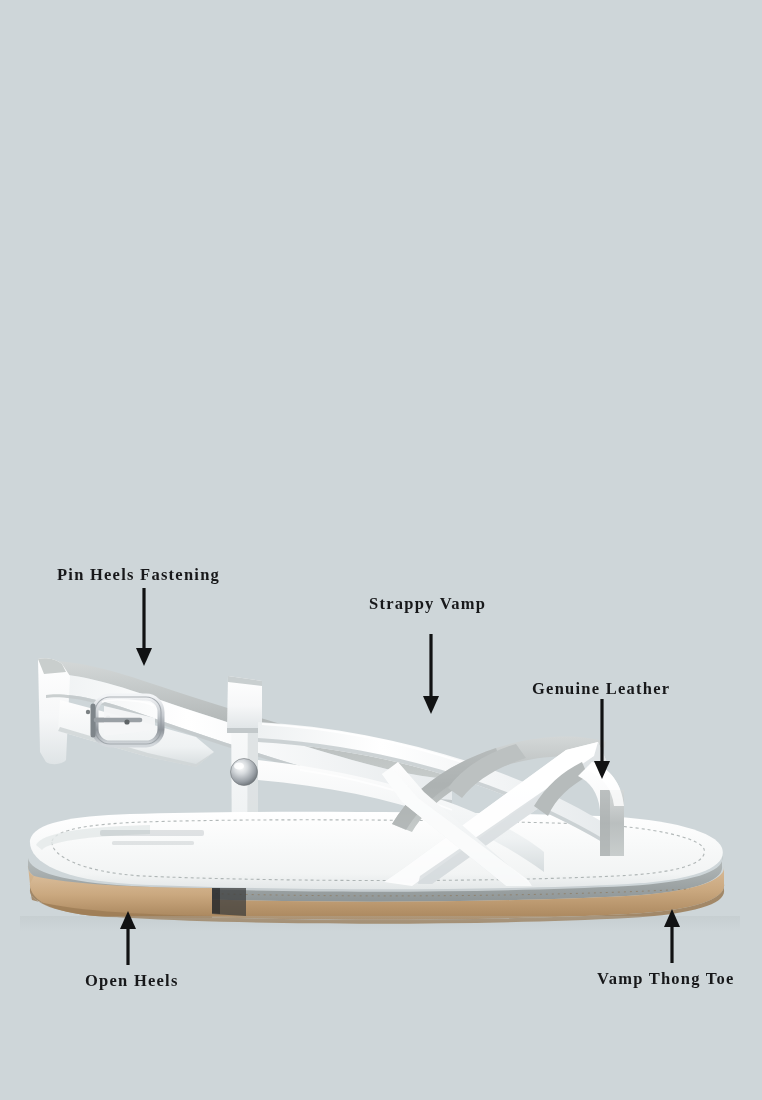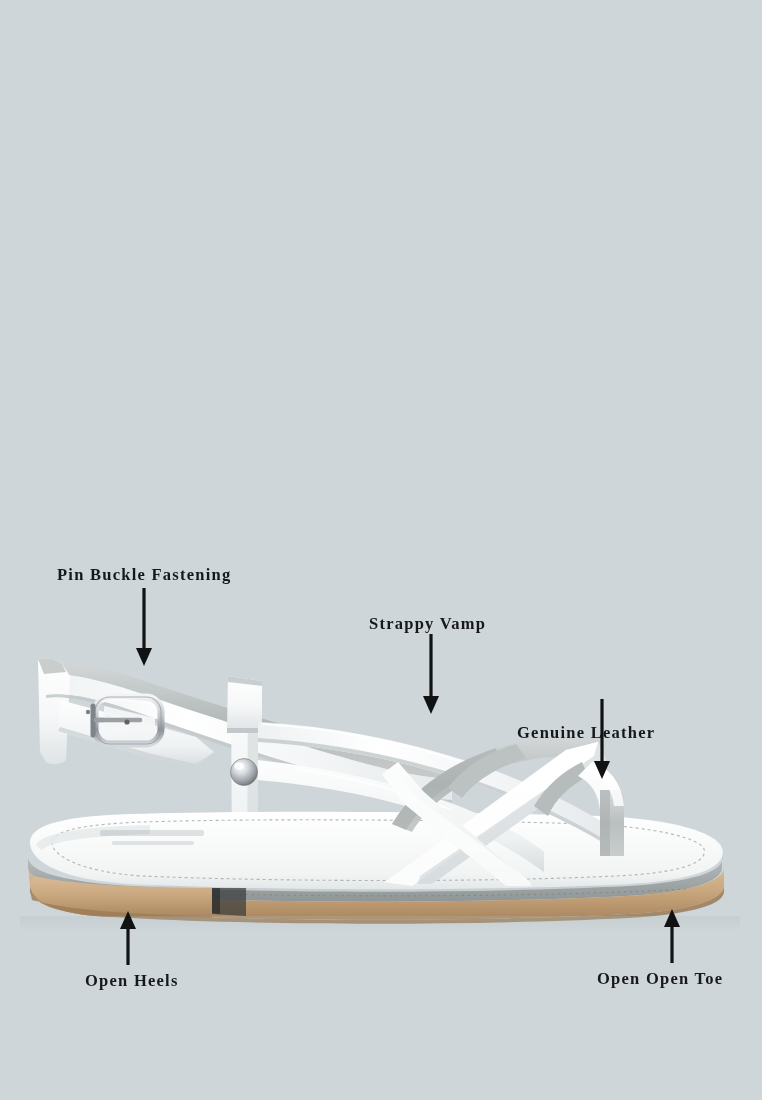--- a/index.html
+++ b/index.html
@@ -251,52 +251,52 @@
       <path d="M30,884 C30,902 56,914 108,917 L212,918 L212,888
                C140,888 66,884 34,876 Z" fill="url(#gSole)"></path>
       <path d="M32,900 C64,910 140,915 212,916 L212,918 L108,917
                C56,914 30,902 30,890 Z" fill="#9c7c55" opacity="0.8"></path>
     </g>
 
     <rect x="20" y="916" width="720" height="16" fill="url(#gShadowFade)" opacity="0.5"></rect>
   </svg>
 
   <div class="callout">
-    <div class="callout-label" style="left:57px; top:567px;">Pin Buckle Fastening</div>
+    <div class="callout-label" style="left:57px; top:567px;">Pin Heels Fastening</div>
     <svg class="arrow-svg" style="left:131px; top:586px;" width="26" height="84" viewBox="0 0 26 84">
       <line x1="13" y1="2" x2="13" y2="68" stroke="#111213" stroke-width="3.2"></line>
       <polygon points="13,80 5,62 21,62" fill="#111213"></polygon>
     </svg>
   </div>
 
   <div class="callout">
-    <div class="callout-label" style="left:369px; top:616px;">Strappy Vamp</div>
+    <div class="callout-label" style="left:369px; top:596px;">Strappy Vamp</div>
     <svg class="arrow-svg" style="left:418px; top:632px;" width="26" height="86" viewBox="0 0 26 86">
       <line x1="13" y1="2" x2="13" y2="70" stroke="#111213" stroke-width="3.2"></line>
       <polygon points="13,82 5,64 21,64" fill="#111213"></polygon>
     </svg>
   </div>
 
   <div class="callout">
-    <div class="callout-label" style="left:517px; top:681px;margin-top:44px;">Genuine Leather</div>
+    <div class="callout-label" style="left:532px; top:681px;">Genuine Leather</div>
     <svg class="arrow-svg" style="left:589px; top:697px;" width="26" height="86" viewBox="0 0 26 86">
       <line x1="13" y1="2" x2="13" y2="70" stroke="#111213" stroke-width="3.2"></line>
       <polygon points="13,82 5,64 21,64" fill="#111213"></polygon>
     </svg>
   </div>
 
   <div class="callout">
     <div class="callout-label" style="left:85px; top:973px;">Open Heels</div>
     <svg class="arrow-svg" style="left:115px; top:909px;" width="26" height="60" viewBox="0 0 26 60">
       <line x1="13" y1="56" x2="13" y2="14" stroke="#111213" stroke-width="3.2"></line>
       <polygon points="13,2 5,20 21,20" fill="#111213"></polygon>
     </svg>
   </div>
 
   <div class="callout">
-    <div class="callout-label" style="left:597px; top:971px;">Open Open Toe</div>
+    <div class="callout-label" style="left:597px; top:971px;">Vamp Thong Toe</div>
     <svg class="arrow-svg" style="left:659px; top:907px;" width="26" height="60" viewBox="0 0 26 60">
       <line x1="13" y1="56" x2="13" y2="14" stroke="#111213" stroke-width="3.2"></line>
       <polygon points="13,2 5,20 21,20" fill="#111213"></polygon>
     </svg>
   </div>
 
 </div>
 
 </body></html>

